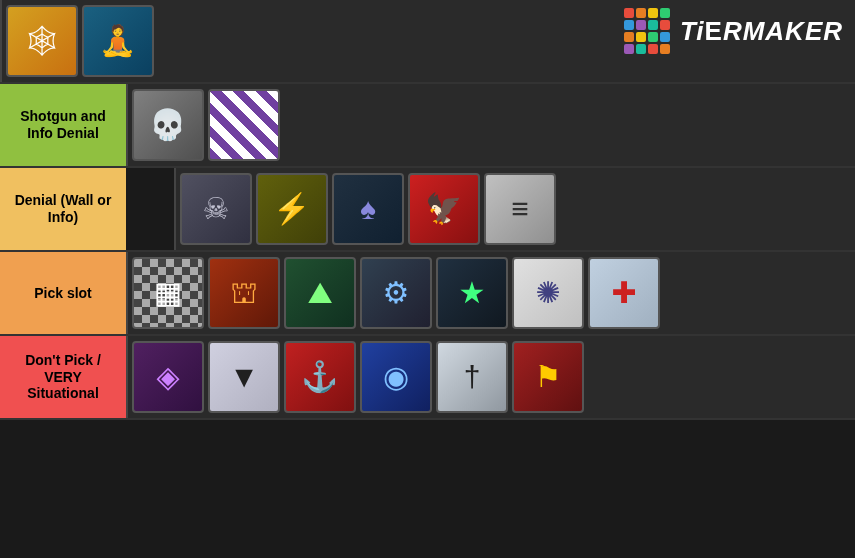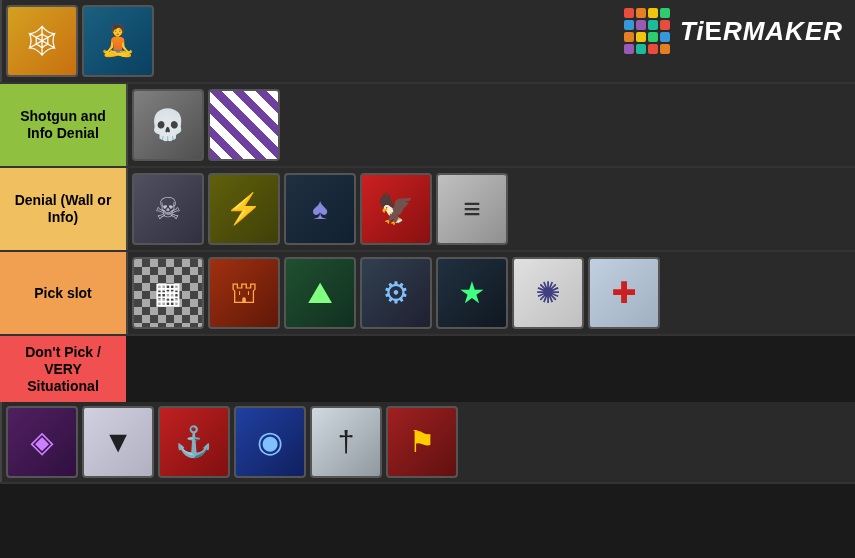--- a/index.html
+++ b/index.html
@@ -190,23 +190,23 @@
       color: #ffcc00;
     }
     .icon-purple {
       background: linear-gradient(135deg, #502060, #301040);
       color: #cc80ff;
     }
 
     .row-antiprojectile { min-height: 84px; }
     .row-shotgun { min-height: 84px; }
     .row-information { min-height: 84px; }
-    .row-denial { min-height: 84px; }
+    .row-denial { min-height: 84px; gap: 48px; }
     .row-flex { min-height: 84px; }
-    .row-dontpick { min-height: 84px; flex-direction: column; }
+    .row-dontpick { min-height: 84px; }
     .tiermaker-overlay {
       position: absolute;
       top: 8px;
       right: 12px;
       display: flex;
       align-items: center;
       gap: 10px;
       z-index: 100;
     }
   </style>

